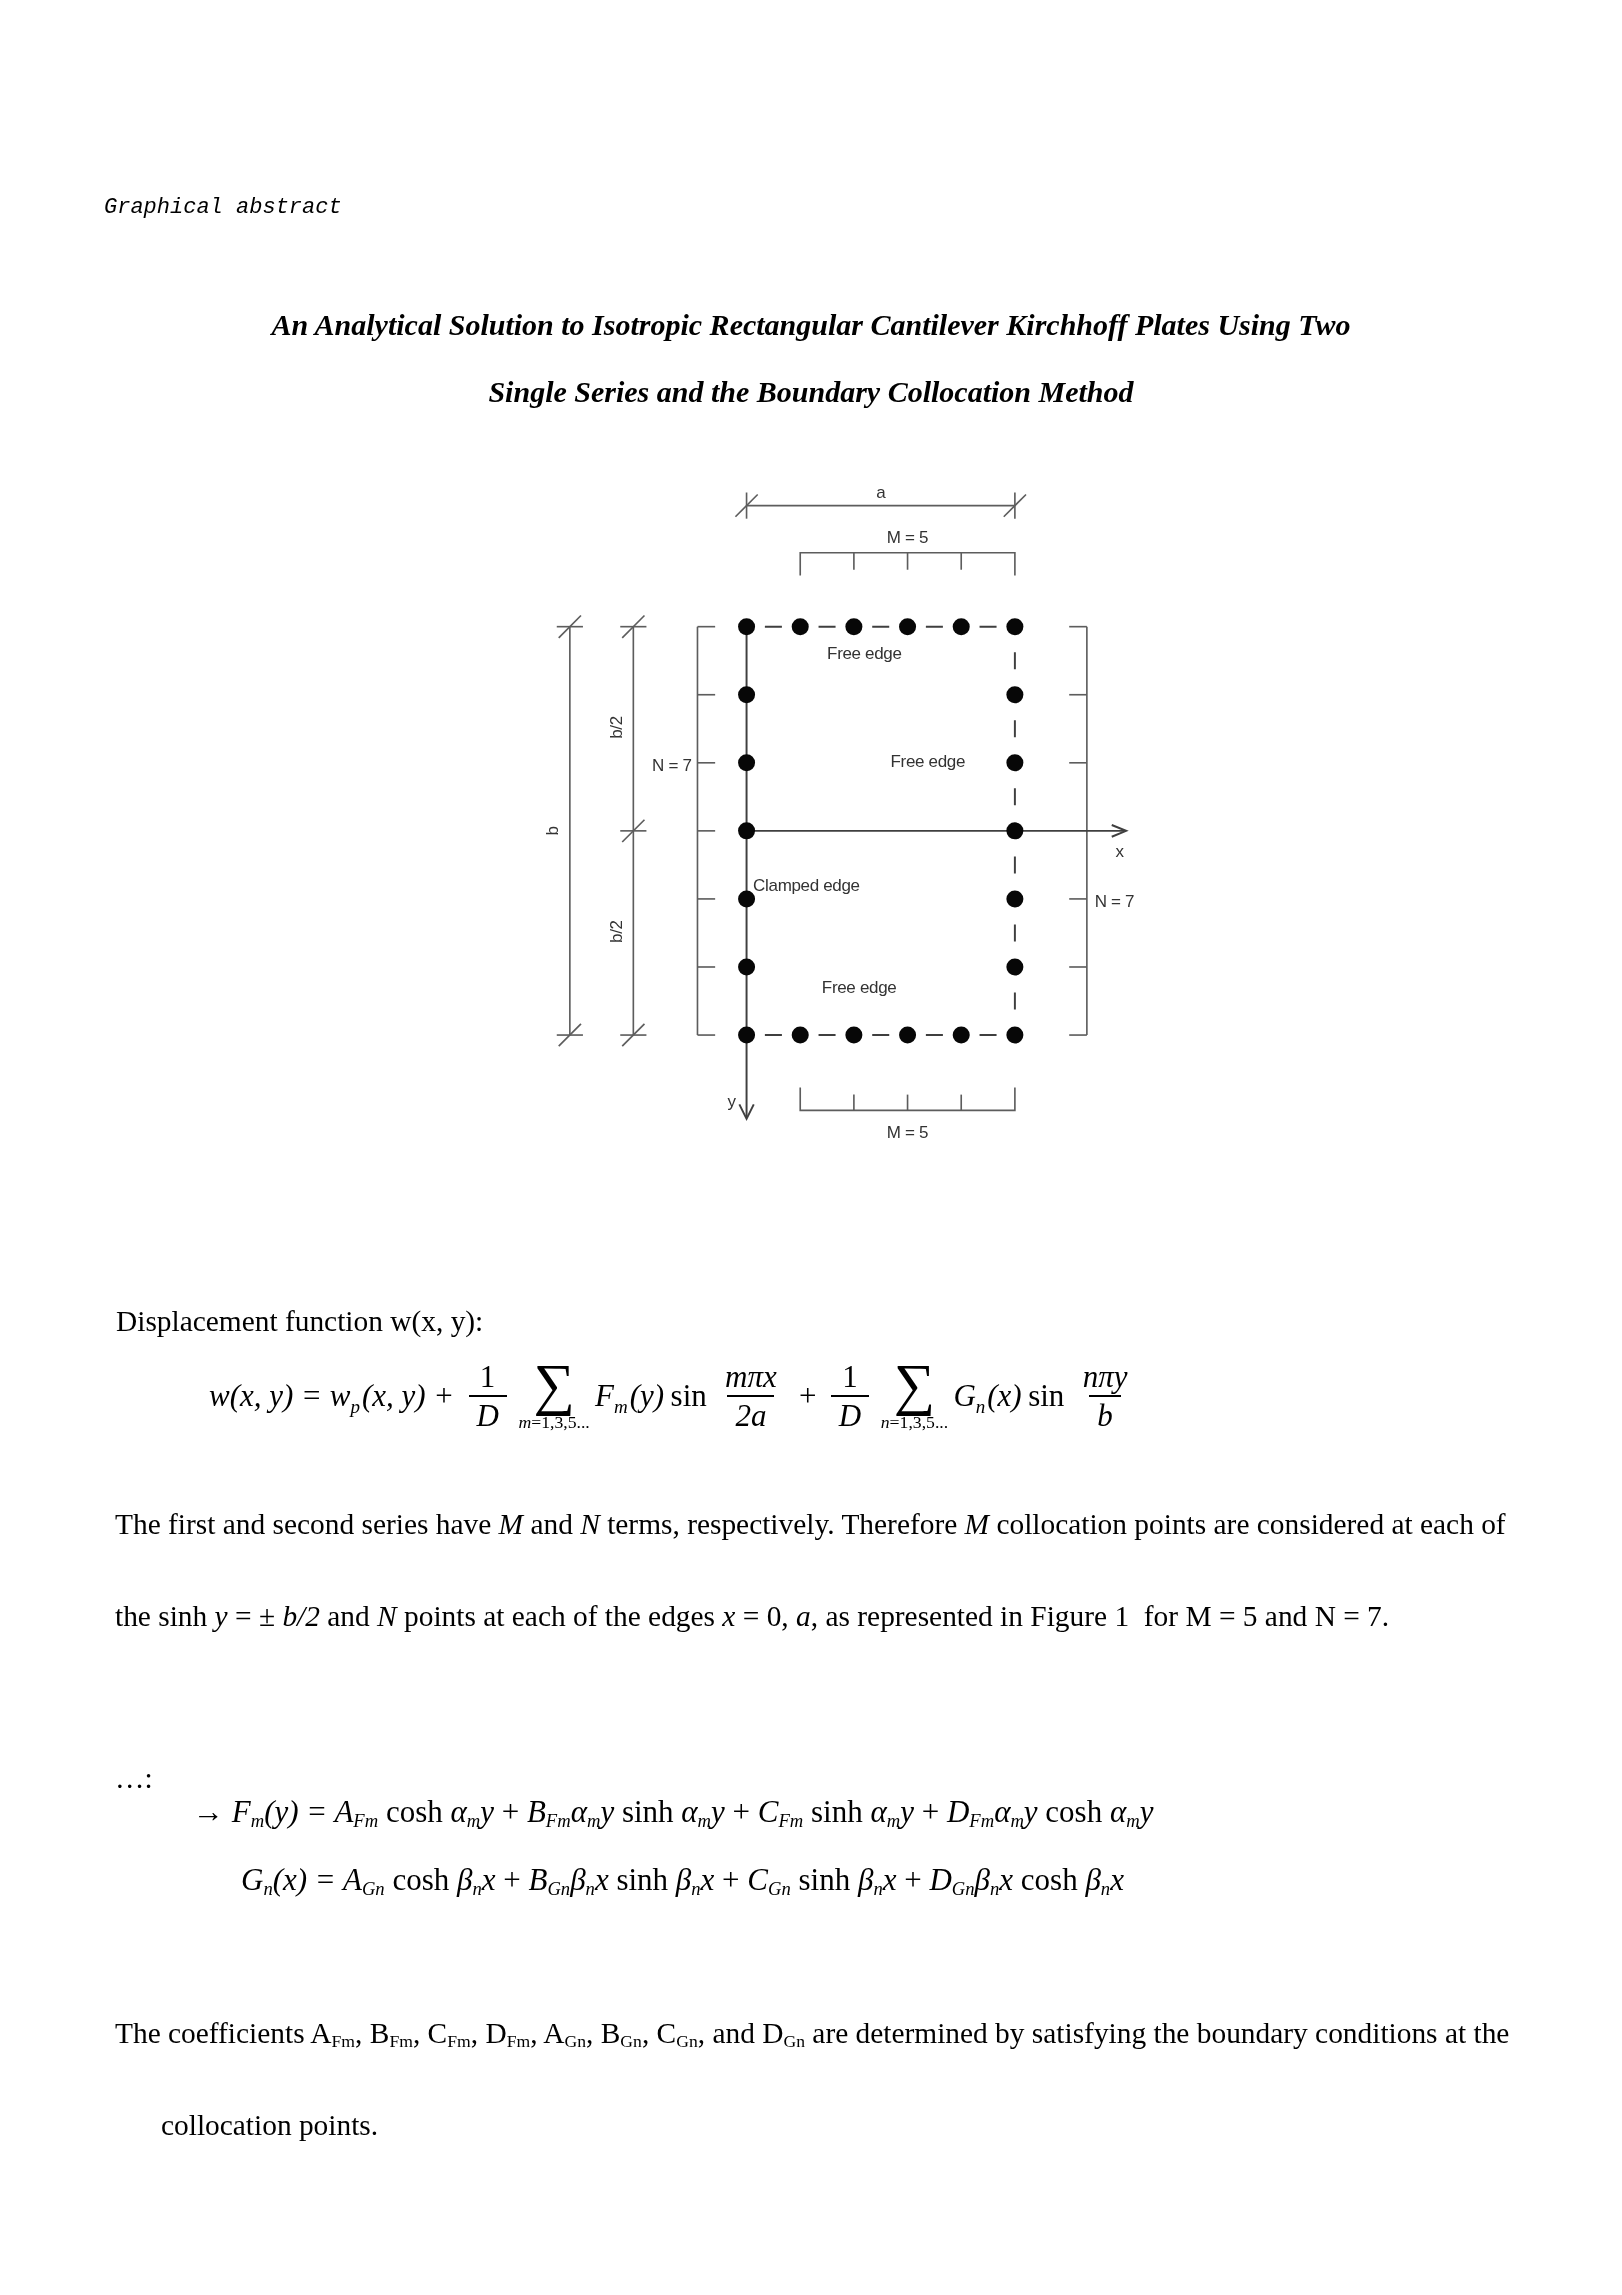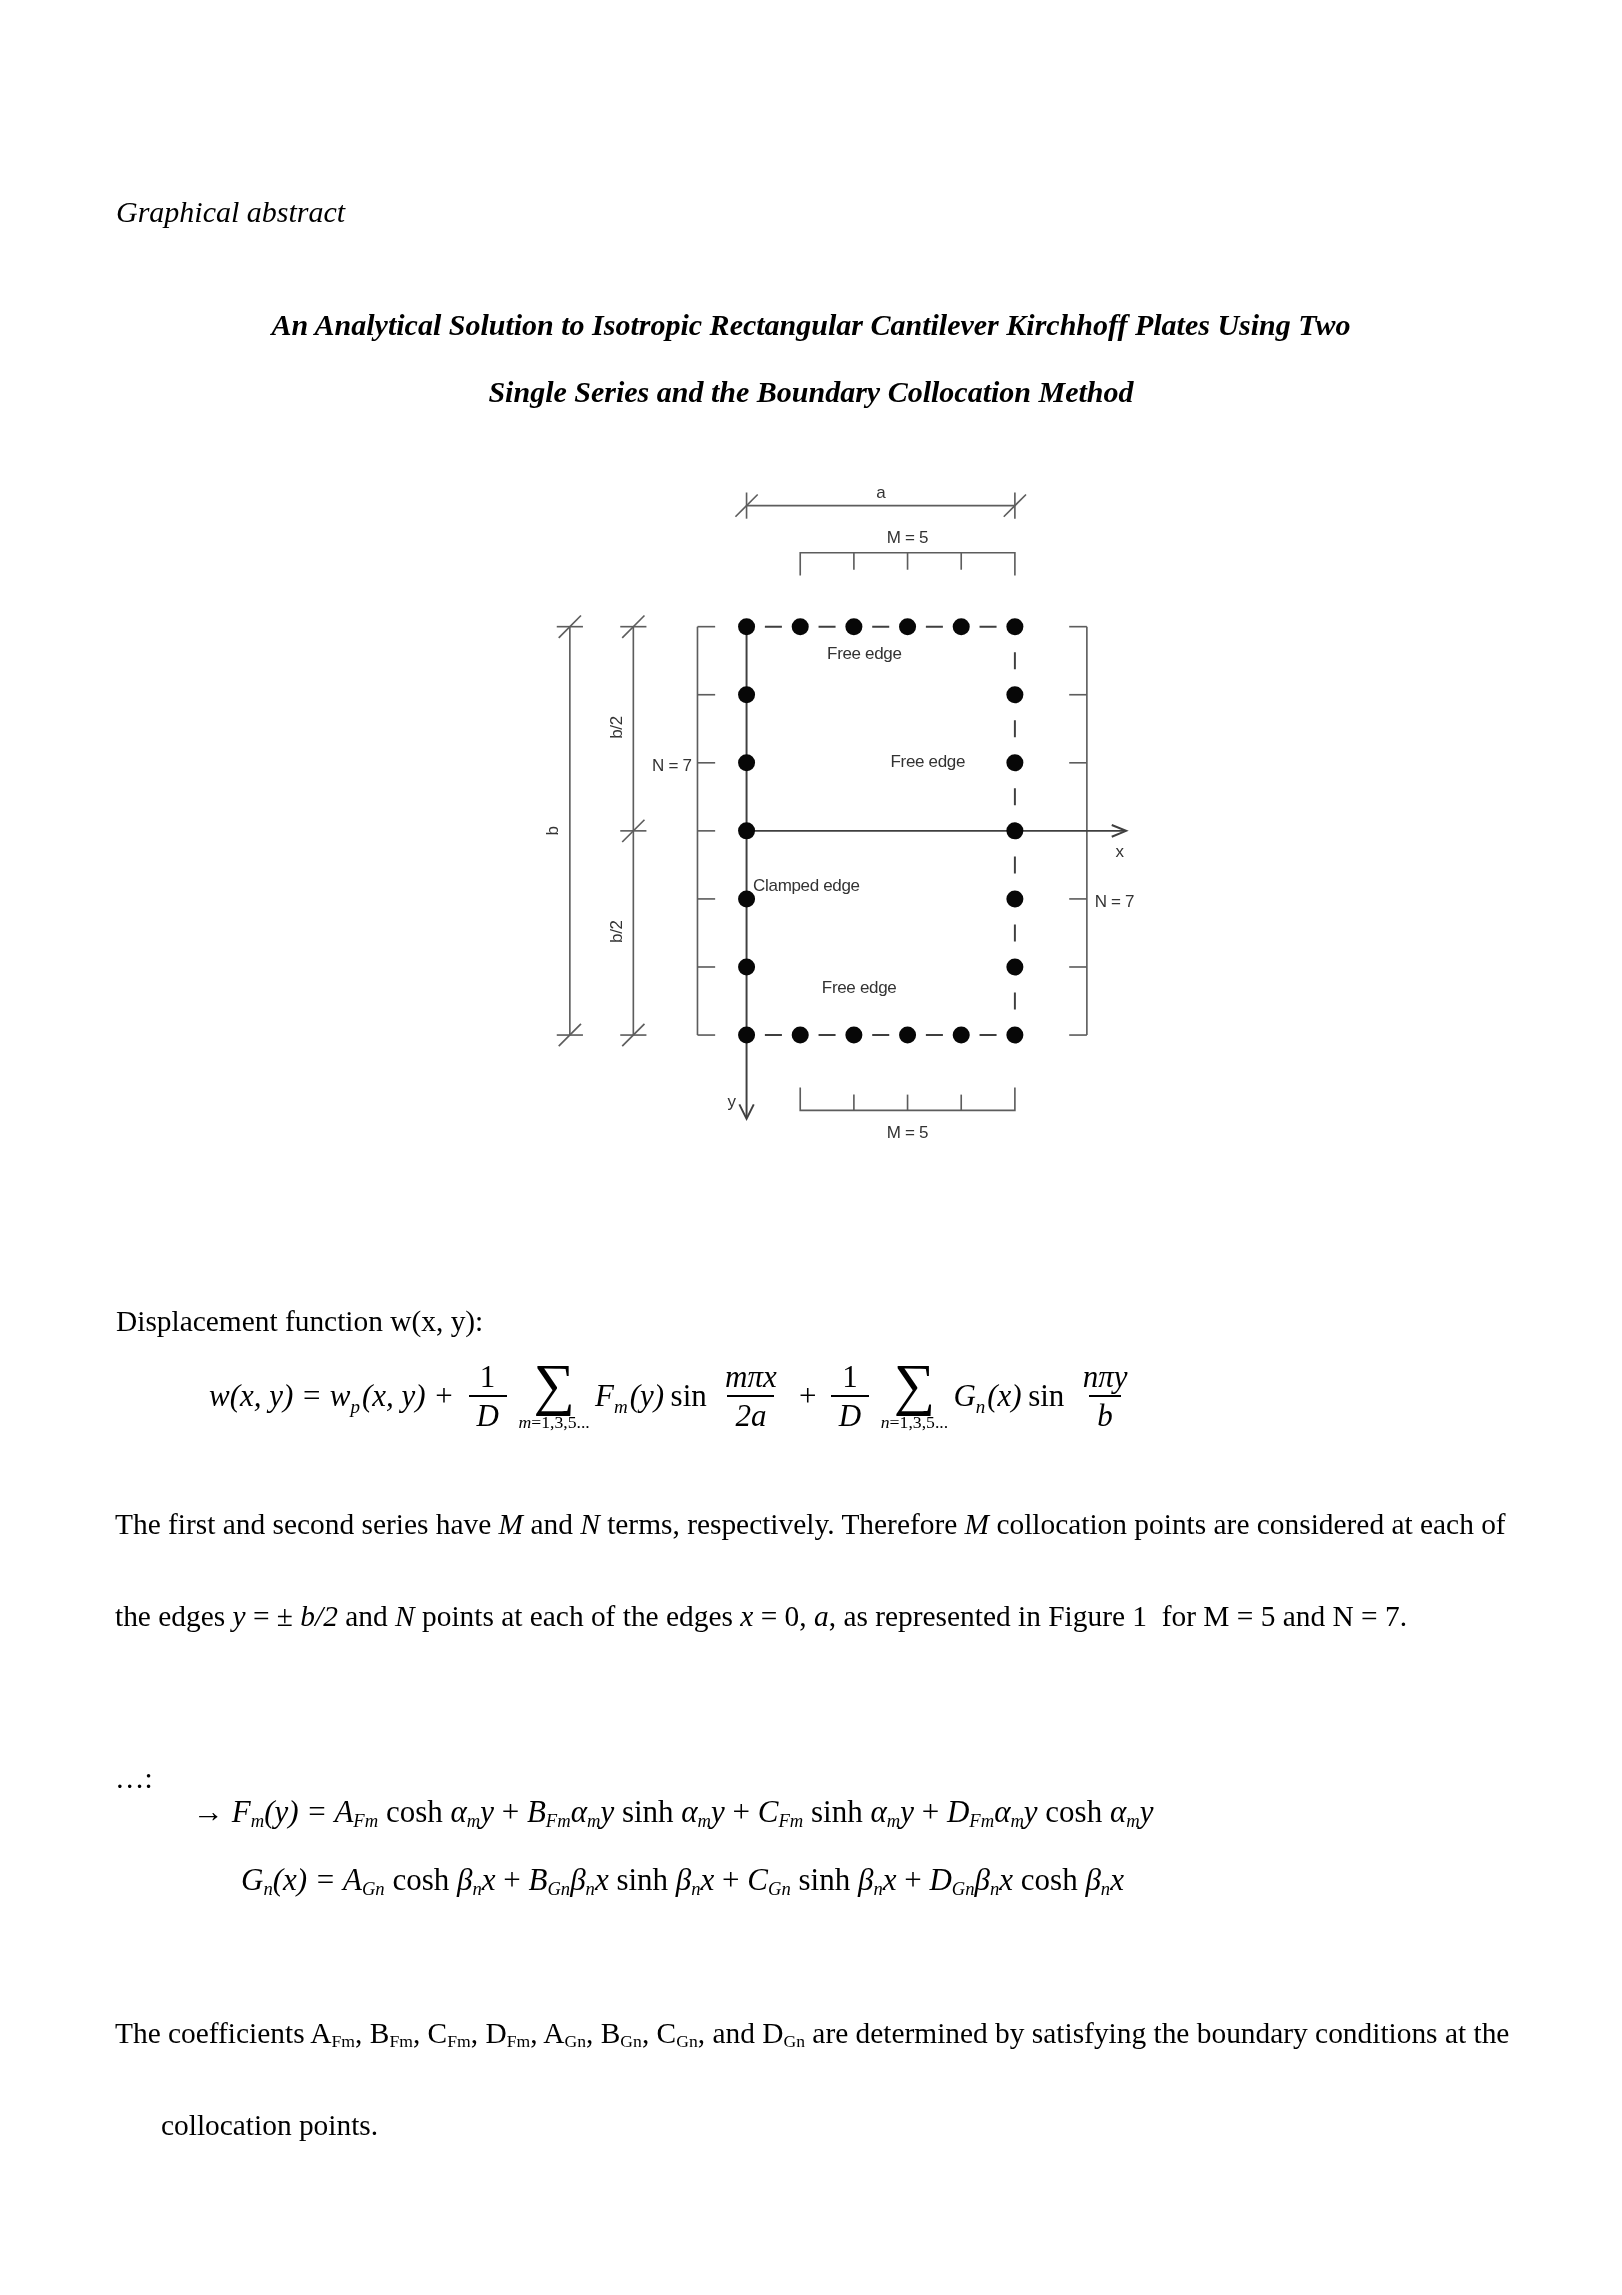--- a/index.html
+++ b/index.html
@@ -7,23 +7,24 @@
     position:relative;
     width:1622px;height:2295px;
     margin:0 auto;
     background:#ffffff;
     font-family:"Liberation Serif", serif;
     color:#000;
     overflow:hidden;
   }
   .abs{position:absolute;}
   .ga-label{
-    left:116px;top:195px;
-    font-size:30px;font-style:italic;
+    left:104px;top:195px;
+    font-size:22px;font-style:italic;
     white-space:pre;
+    font-family:Liberation Mono, monospace;
   }
   .title{
     left:0;top:306px;width:1622px;
     text-align:center;font-weight:bold;font-size:30px;
   }
   .title .tline{line-height:37px;font-style:italic;}
   .title .tline + .tline{margin-top:30px;}
 
   
   .fig-svg{left:537px;top:484px;}
@@ -216,21 +217,21 @@
       <span class="mop">+</span>
       <span class="frac"><span class="num roman">1</span><span class="den">D</span></span>
       <span class="sum"><span class="sig">∑</span><span class="lim"><span>n</span><span class="roman">=1,3,5...</span></span></span>
       <span class="mi">G</span><span class="msub">n</span><span class="mi">(x)</span>
       <span class="mfun">sin</span>
       <span class="frac"><span class="num">nπy</span><span class="den">b</span></span>
     </div>
   </div>
 
   <div class="abs body-line" style="left:115px;top:1505px;"><span>The first and second series have </span><span class="run-i">M</span><span> and </span><span class="run-i">N</span><span> terms, respectively. Therefore </span><span class="run-i">M</span><span> collocation points are considered at each of</span></div>
-  <div class="abs body-line" style="left:115px;top:1597px;"><span>the edges </span><span class="run-i">y</span><span> = ± </span><span class="run-i">b/2</span><span> and </span><span class="run-i">N</span><span> points at each of the edges </span><span class="run-i">x</span><span> = 0, </span><span class="run-i">a</span><span>, as represented in Figure 1  for M = 5 and N = 7.</span></div>
+  <div class="abs body-line" style="left:115px;top:1597px;"><span>the sinh </span><span class="run-i">y</span><span> = ± </span><span class="run-i">b/2</span><span> and </span><span class="run-i">N</span><span> points at each of the edges </span><span class="run-i">x</span><span> = 0, </span><span class="run-i">a</span><span>, as represented in Figure 1  for M = 5 and N = 7.</span></div>
 
   <div class="abs body-line" style="left:115px;top:1759px;">…:</div>
 
   <div class="abs eqline" style="left:193px;top:1794px;"><span>→ </span><span class="run-i">F</span><span class="run-subi">m</span><span class="run-i">(y) = </span><span class="run-i">A</span><span class="run-subi">Fm</span><span> cosh </span><span class="run-i">α</span><span class="run-subi">m</span><span class="run-i">y</span><span> + </span><span class="run-i">B</span><span class="run-subi">Fm</span><span class="run-i">α</span><span class="run-subi">m</span><span class="run-i">y</span><span> sinh </span><span class="run-i">α</span><span class="run-subi">m</span><span class="run-i">y</span><span> + </span><span class="run-i">C</span><span class="run-subi">Fm</span><span> sinh </span><span class="run-i">α</span><span class="run-subi">m</span><span class="run-i">y</span><span> + </span><span class="run-i">D</span><span class="run-subi">Fm</span><span class="run-i">α</span><span class="run-subi">m</span><span class="run-i">y</span><span> cosh </span><span class="run-i">α</span><span class="run-subi">m</span><span class="run-i">y</span></div>
   <div class="abs eqline" style="left:241px;top:1862px;"><span class="run-i">G</span><span class="run-subi">n</span><span class="run-i">(x) = </span><span class="run-i">A</span><span class="run-subi">Gn</span><span> cosh </span><span class="run-i">β</span><span class="run-subi">n</span><span class="run-i">x</span><span> + </span><span class="run-i">B</span><span class="run-subi">Gn</span><span class="run-i">β</span><span class="run-subi">n</span><span class="run-i">x</span><span> sinh </span><span class="run-i">β</span><span class="run-subi">n</span><span class="run-i">x</span><span> + </span><span class="run-i">C</span><span class="run-subi">Gn</span><span> sinh </span><span class="run-i">β</span><span class="run-subi">n</span><span class="run-i">x</span><span> + </span><span class="run-i">D</span><span class="run-subi">Gn</span><span class="run-i">β</span><span class="run-subi">n</span><span class="run-i">x</span><span> cosh </span><span class="run-i">β</span><span class="run-subi">n</span><span class="run-i">x</span></div>
 
   <div class="abs body-line" style="left:115px;top:2014px;"><span>The coefficients A</span><span class="run-sub">Fm</span><span>, B</span><span class="run-sub">Fm</span><span>, C</span><span class="run-sub">Fm</span><span>, D</span><span class="run-sub">Fm</span><span>, A</span><span class="run-sub">Gn</span><span>, B</span><span class="run-sub">Gn</span><span>, C</span><span class="run-sub">Gn</span><span>, and D</span><span class="run-sub">Gn</span><span> are determined by satisfying the boundary conditions at the</span></div>
   <div class="abs body-line" style="left:119px;top:2106px;margin-left:42px;">collocation points.</div>
 
 </div>

